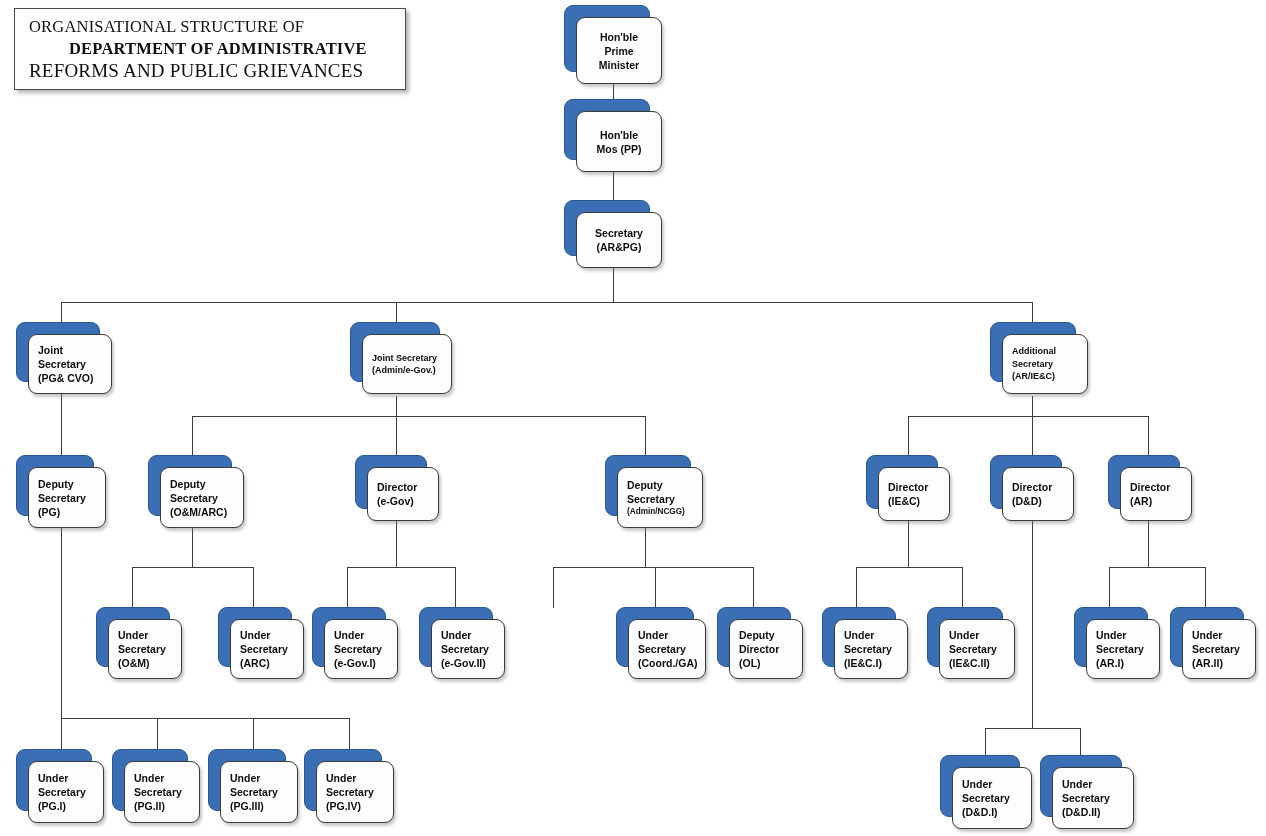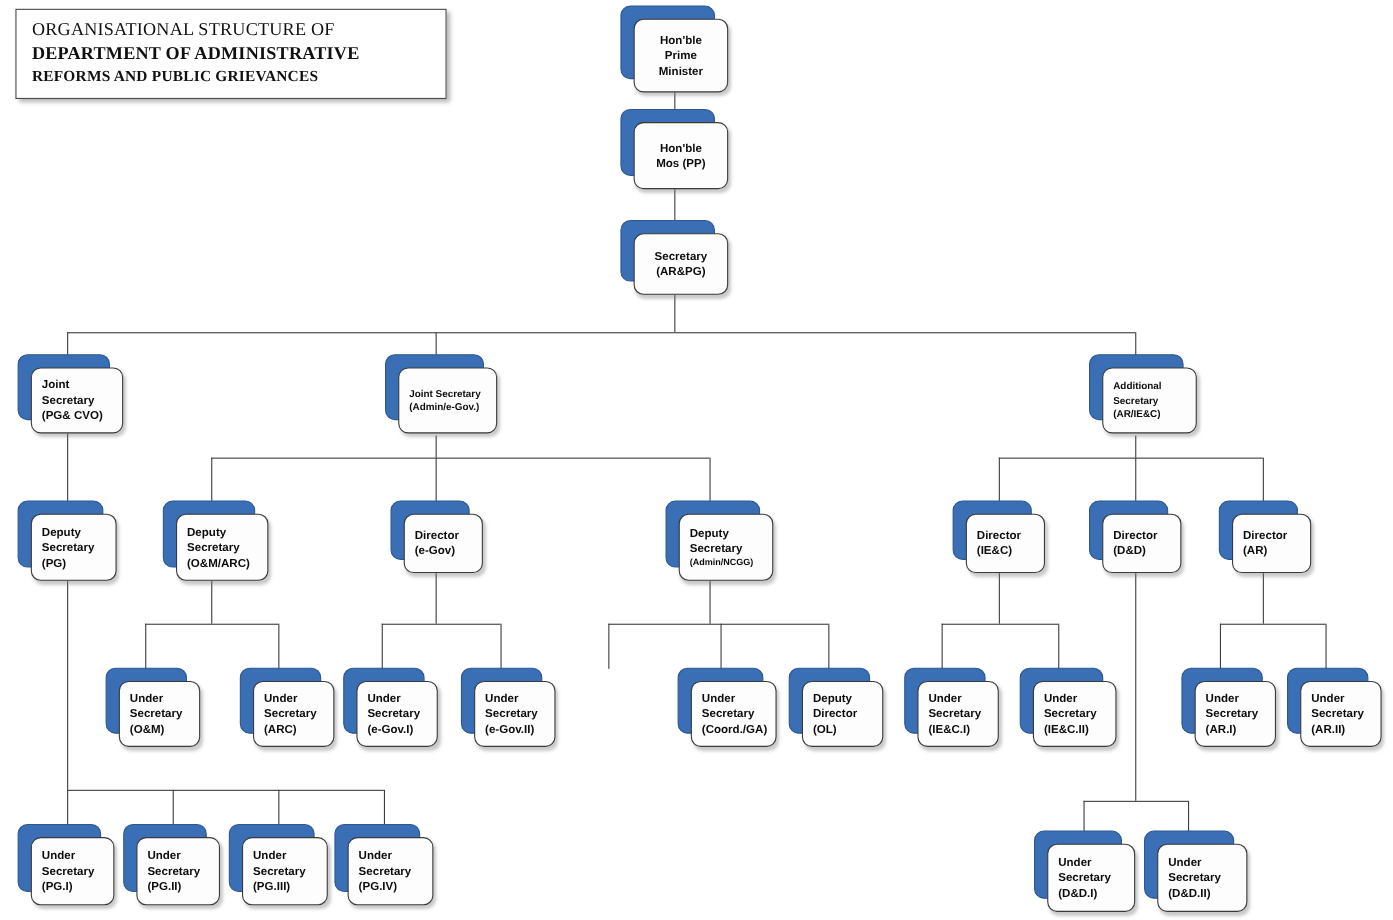--- a/index.html
+++ b/index.html
@@ -28,22 +28,22 @@
     padding:7px 0 0 14px;
     font-family:"Liberation Serif", serif;
     color:#101010;
   }
   #title-box .t-line{
     display:block;
     letter-spacing:0.2px;
     white-space:nowrap;
   }
   #title-box .t1{ font-size:16.5px; font-weight:400; line-height:22px; }
-  #title-box .t2{ font-size:16.5px; font-weight:700; line-height:22px; }
-  #title-box .t3{ font-size:14px; font-weight:700; line-height:22px; }
+  #title-box .t2{ font-size:16.5px; font-weight:700; line-height:22px;margin-left:40px; }
+  #title-box .t3{ font-size:19px; font-weight:400; line-height:22px; }
 
   
   .ln{ position:absolute; background:#3d3d3d; }
   .ln.h{ height:1px; }
   .ln.v{ width:1px; }
 
   
   .node{
     position:absolute;
     box-sizing:border-box;

